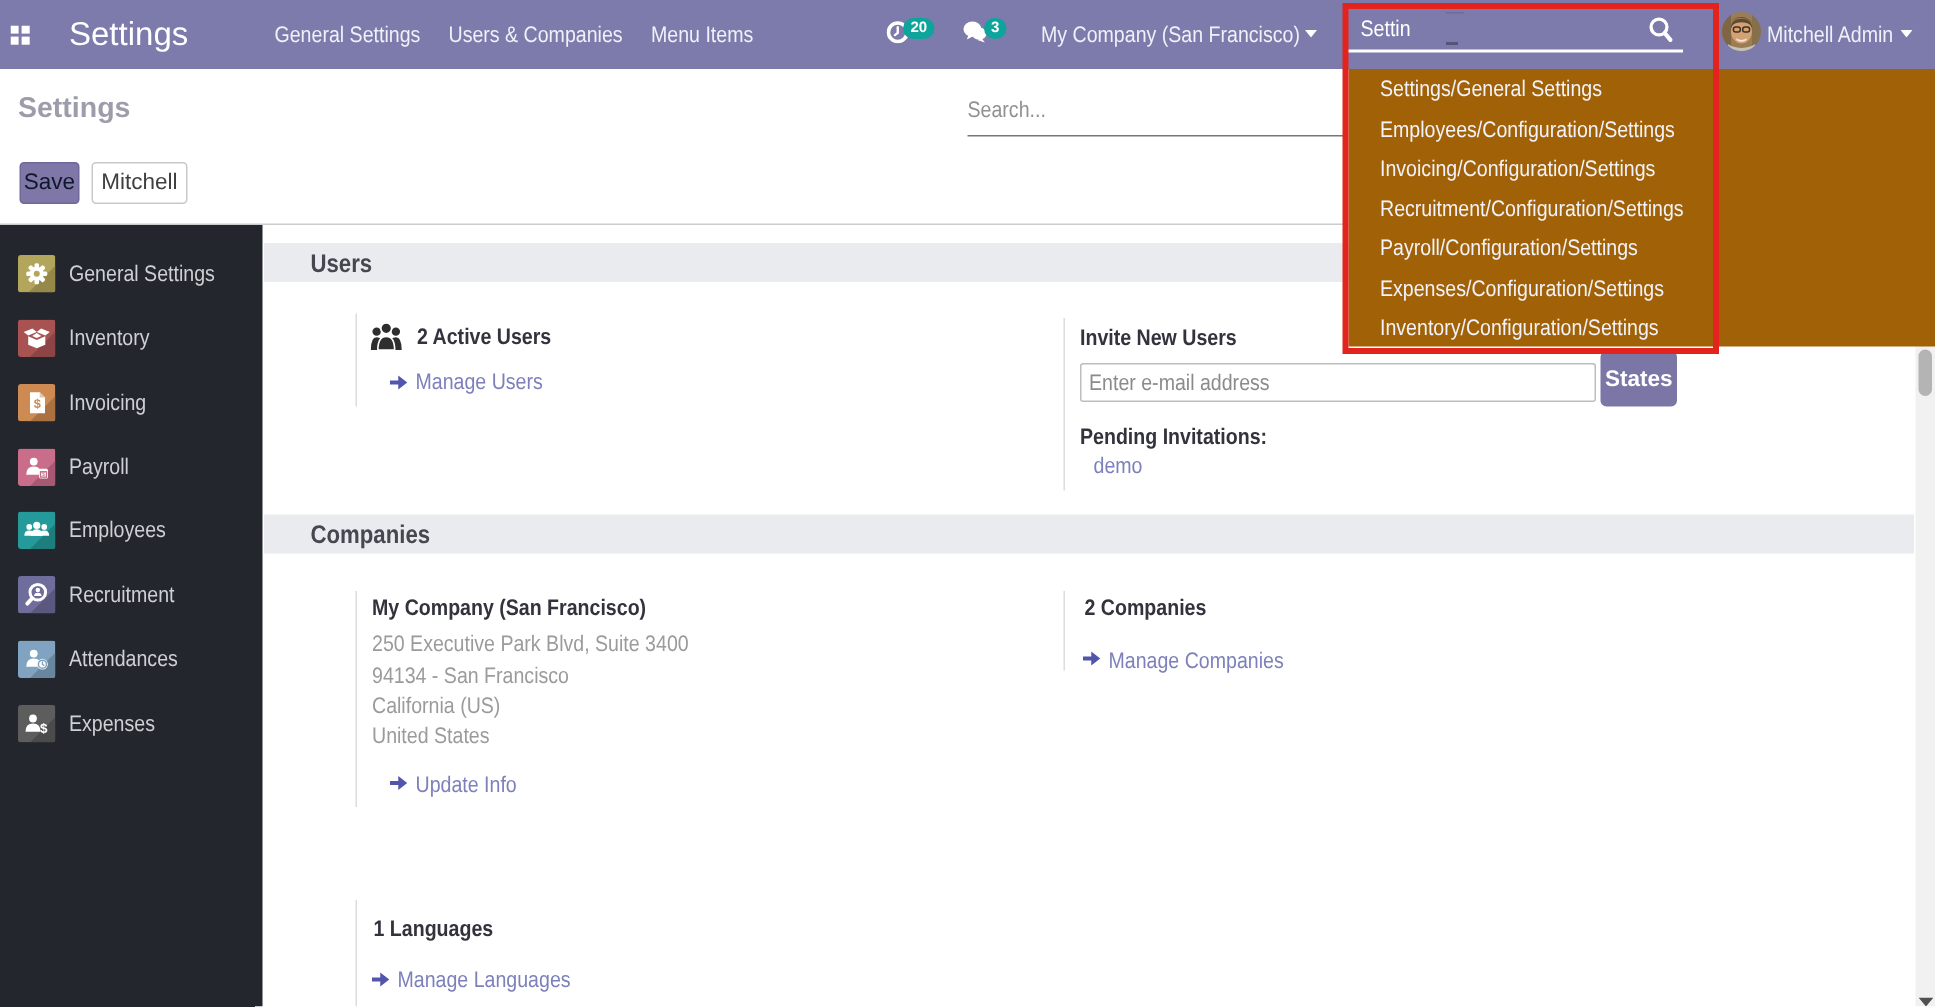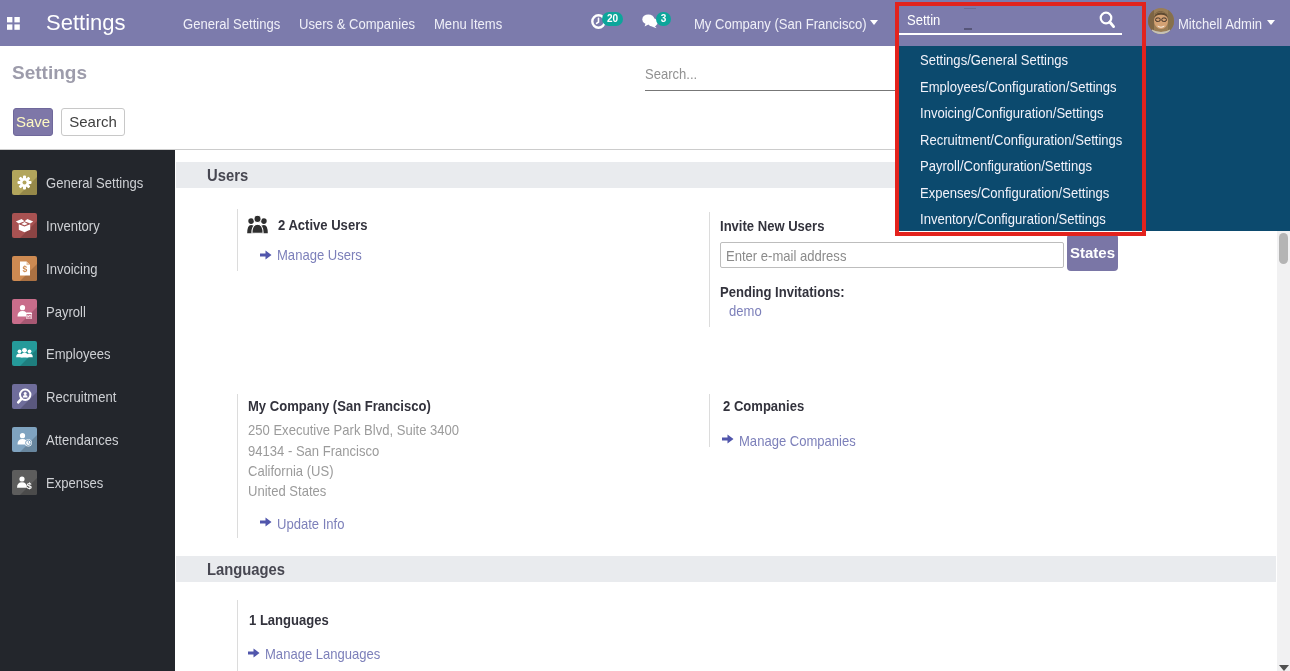--- a/index.html
+++ b/index.html
@@ -8,21 +8,21 @@
 #stage { position:relative; width:1290px; height:671px; overflow:hidden; }
 
 
 #navbar { left:0; top:0; width:1290px; height:46px; background:#7c7bac; }
 .nav-title { color:#fff; font-size:22px; }
 .nav-item { color:#f0f0f8; font-size:15px; transform:scaleX(0.87); transform-origin:0 50%; white-space:pre; }
 
 
 #cpanel { left:0; top:46px; width:1290px; height:104px; background:#fff; border-bottom:1px solid #ccc; }
 #breadcrumb { left:12px; top:62px; font-size:19px; font-weight:bold; color:#9d9cab; }
-.btn-save { left:13px; top:108px; width:40px; height:28px; background:#7e77a8; border:1px solid #6f689b; border-radius:3px; color:#fef9c3; font-size:15px; text-align:center; line-height:26px; }
+.btn-save { left:13px; top:108px; width:40px; height:28px; background:#7e77a8; border:1px solid #6f689b; border-radius:3px; color:#0f172a; font-size:15px; text-align:center; line-height:26px; }
 .btn-discard { left:61px; top:108px; width:64px; height:28px; background:#fff; border:1px solid #c8c8c8; border-radius:3px; color:#3f3f3f; font-size:15px; text-align:center; line-height:26px; }
 #cp-search { left:645px; top:65px; font-size:15px; color:#919191; transform:scaleX(0.87); transform-origin:0 50%; white-space:pre; }
 #cp-search-line { left:645px; top:90px; width:252px; height:1px; background:#777; }
 
 
 #sidebar { left:0; top:150px; width:175px; height:521px; background:#23262c; }
 .side-row { position:absolute; left:0; width:175px; height:43px; }
 .tile { position:absolute; left:12px; top:0; width:25px; height:25px; border-radius:2px; overflow:hidden; }
 .tile svg { position:absolute; left:0; top:0; }
 .side-label { position:absolute; left:46px; font-size:15px; color:#ced0d4; transform:scaleX(0.87); transform-origin:0 50%; white-space:pre; }
@@ -34,21 +34,21 @@
 .bold15 { font-size:15px; font-weight:bold; color:#33333d; transform:scaleX(0.87); transform-origin:0 50%; white-space:pre; }
 .muted15 { font-size:15px; color:#9b9b9b; transform:scaleX(0.87); transform-origin:0 50%; white-space:pre; }
 .link { font-size:15px; color:#7d80ba; transform:scaleX(0.87); transform-origin:0 50%; white-space:pre; }
 .arrow { position:absolute; width:12px; height:12px; }
 
 
 #sb-track { left:1277px; top:46px; width:13px; height:625px; background:#f1f1f2; }
 #sb-thumb { left:1279px; top:233px; width:9px; height:31px; background:#b4b4b4; border-radius:5px; }
 
 
-#dropdown { left:899px; top:46px; width:391px; height:185px; background:#0c4a6e; }
+#dropdown { left:899px; top:46px; width:391px; height:185px; background:#a16207; }
 .dd-item { position:absolute; left:21px; font-size:15px; color:#f2f2fa; transform:scaleX(0.87); transform-origin:0 50%; white-space:pre; }
 #redbox { left:895px; top:2px; width:251px; height:234px; border:4px solid #e3231d; }
 </style>
 </head>
 <body>
 <div id="stage">
 
   <div class="abs" id="navbar"></div>
   <svg class="abs" style="left:7px; top:17px;" width="13" height="13" viewBox="0 0 13 13">
     <rect x="0" y="0" width="5.4" height="5.4" fill="#fff"></rect>
@@ -99,21 +99,21 @@
     </g>
   </svg>
   <div class="abs nav-item" style="left:1178px; top:15px;">Mitchell Admin</div>
   <svg class="abs" style="left:1267px; top:20px;" width="8" height="5" viewBox="0 0 8 5">
       <path d="M0 0 L8 0 L4 5 Z" fill="#fff"></path>
     </svg>
 
   <div class="abs" id="cpanel"></div>
   <div class="abs" id="breadcrumb">Settings</div>
   <div class="abs btn-save">Save</div>
-  <div class="abs btn-discard">Search</div>
+  <div class="abs btn-discard">Mitchell</div>
   <div class="abs" id="cp-search">Search...</div>
   <div class="abs" id="cp-search-line"></div>
 
   <div class="abs" id="sidebar"></div>
 
   <div class="side-row" style="top:170px;">
     <div class="tile">
         <svg width="25" height="25" viewBox="0 0 25 25">
       <rect width="25" height="25" fill="#b2a55c"></rect>
           <polygon points="7,25 25,7 25,25" fill="#958849"></polygon>
@@ -236,22 +236,22 @@
           </g>
       <text x="17.2" y="18.6" font-size="9" font-weight="bold" fill="#fff" text-anchor="middle" font-family="Liberation Sans">$</text>
     </svg>
       </div>
     <div class="side-label" style="top:4px;">Expenses</div>
   </div>
 
   <div class="abs secbar" style="top:162px;">
       <span>Users</span>
     </div>
-  <div class="abs secbar" style="top:556px;">
-      <span>Languages</span>
+  <div class="abs secbar" style="top:343px;">
+      <span>Companies</span>
     </div>
 
   <div class="abs vline" style="left:237px; top:209px; height:62px;"></div>
   <svg class="abs" style="left:247px; top:214px;" width="21" height="20" viewBox="0 0 21 20">
     <g fill="#2e2e2e">
       <circle cx="4.1" cy="7.1" r="2.8"></circle>
         <path d="M0.2 19.3 Q0.2 10.9 4.1 10.9 Q6.6 10.9 7.7 12.6 L7.7 19.3 Z"></path>
       <circle cx="16.9" cy="7.1" r="2.8"></circle>
         <path d="M20.8 19.3 Q20.8 10.9 16.9 10.9 Q14.4 10.9 13.3 12.6 L13.3 19.3 Z"></path>
       <circle cx="10.5" cy="4.9" r="3.6" stroke="#fff" stroke-width="1.1"></circle>

